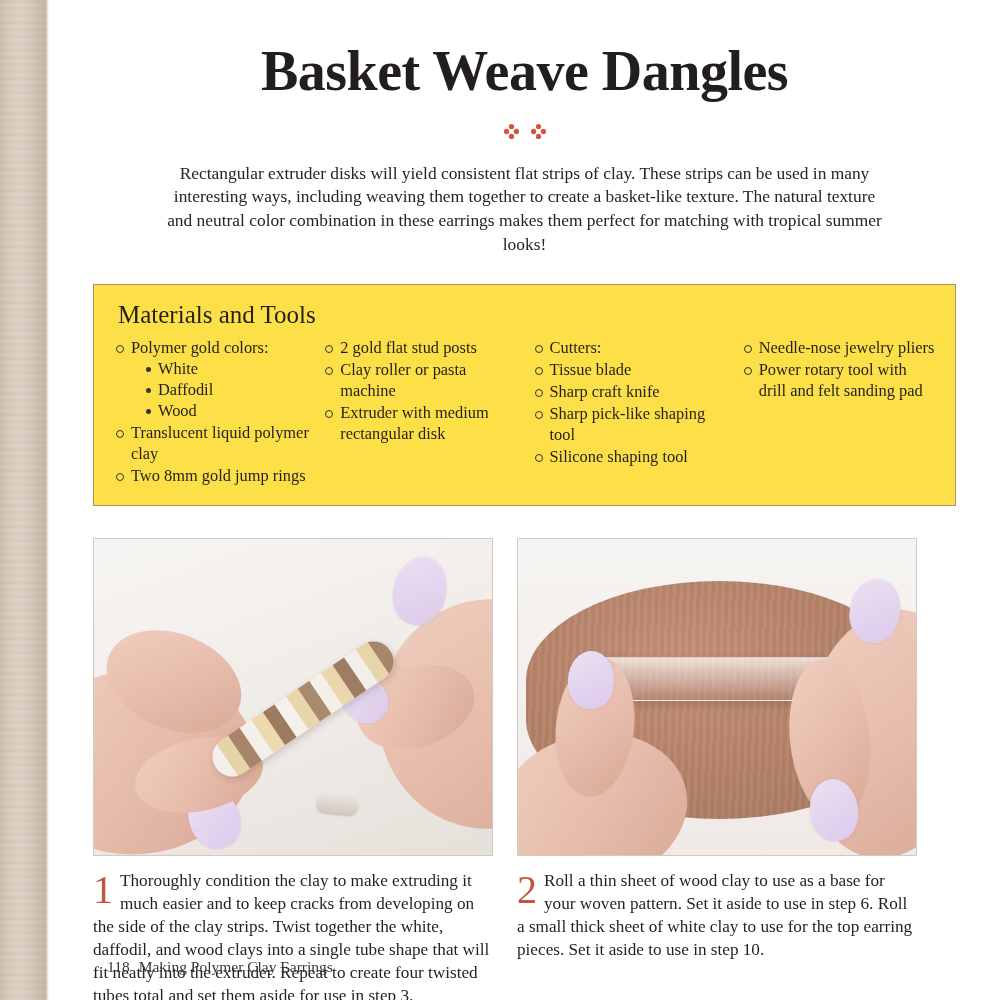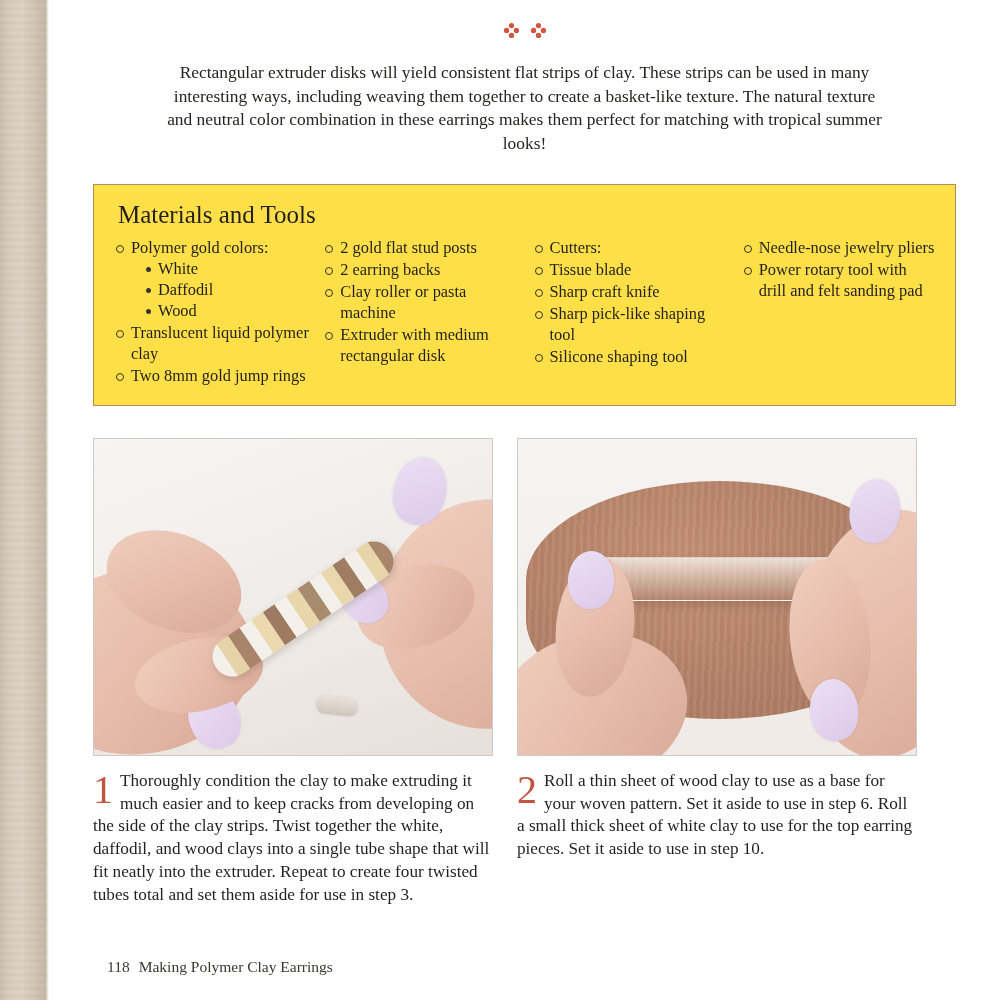--- a/index.html
+++ b/index.html
@@ -225,20 +225,21 @@
   .footer .pg { margin-right: 9px; }
 </style>
 </head>
 <body>
 
 <div class="page-edge"></div>
 <div class="page-edge-line"></div>
 
 <div class="page">
 
+  <h1 class="title">Basket Weave Dangles</h1>
 
   <div class="technique-wrap">
     <svg class="tech-flower" viewBox="0 0 20 20">
       <g fill="#d2553f">
         <circle cx="10" cy="4.2" r="3.1"></circle>
         <circle cx="10" cy="15.8" r="3.1"></circle>
         <circle cx="4.2" cy="10" r="3.1"></circle>
         <circle cx="15.8" cy="10" r="3.1"></circle>
         <circle cx="10" cy="10" r="1.7" fill="#ffffff"></circle>
       </g>
@@ -271,21 +272,20 @@
             </ul>
           </li>
           <li>Translucent liquid polymer clay</li>
           <li>Two 8mm gold jump rings</li>
         </ul>
       </div>
 
       <div class="mat-col">
         <ul class="mat-list">
           <li>2 gold flat stud posts</li>
-          <li>2 earring backs</li>
           <li>Clay roller or pasta machine</li>
           <li>Extruder with medium rectangular disk</li>
         </ul>
       </div>
 
       <div class="mat-col">
         <ul class="mat-list">
           <li>
             <span>Cutters:</span>
           </li>

